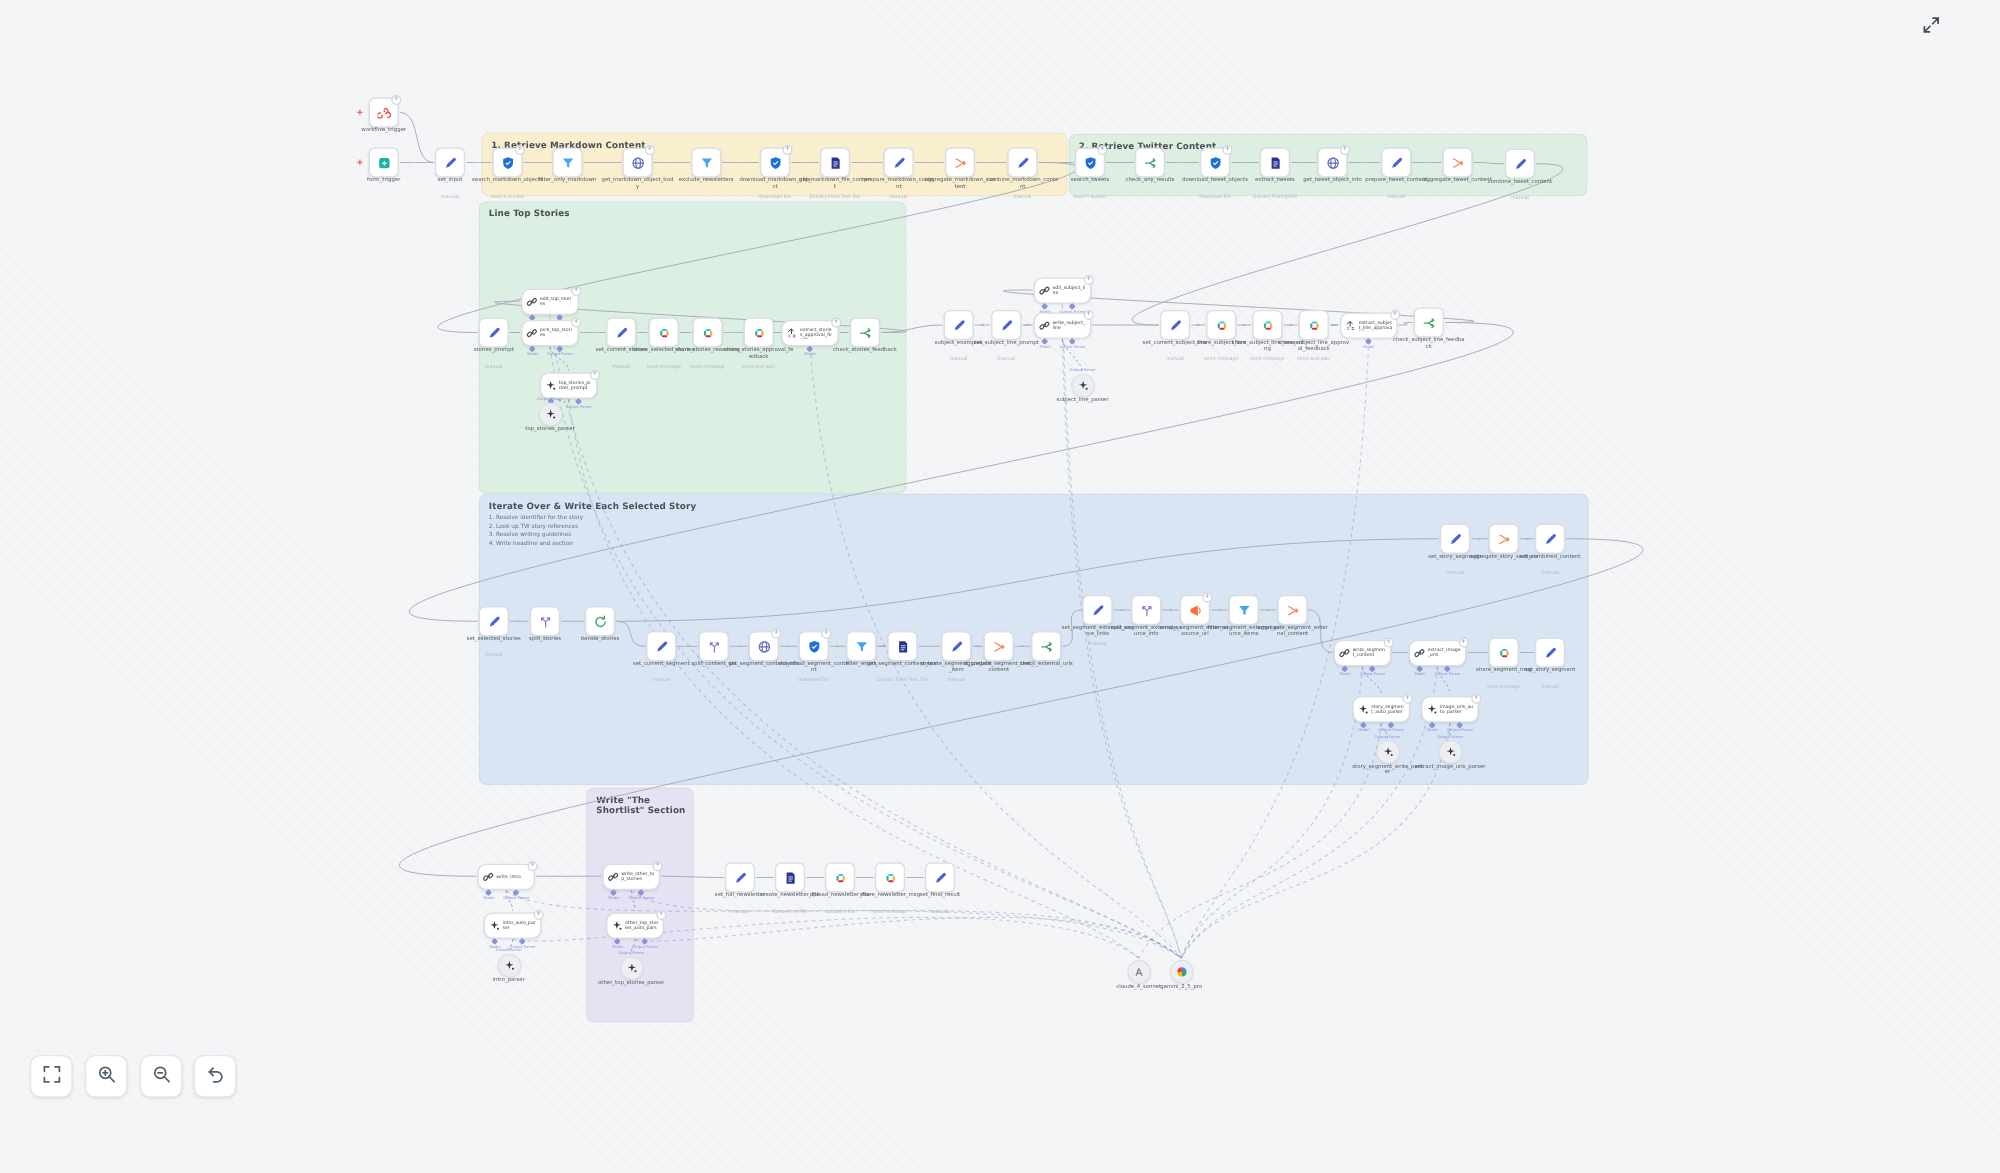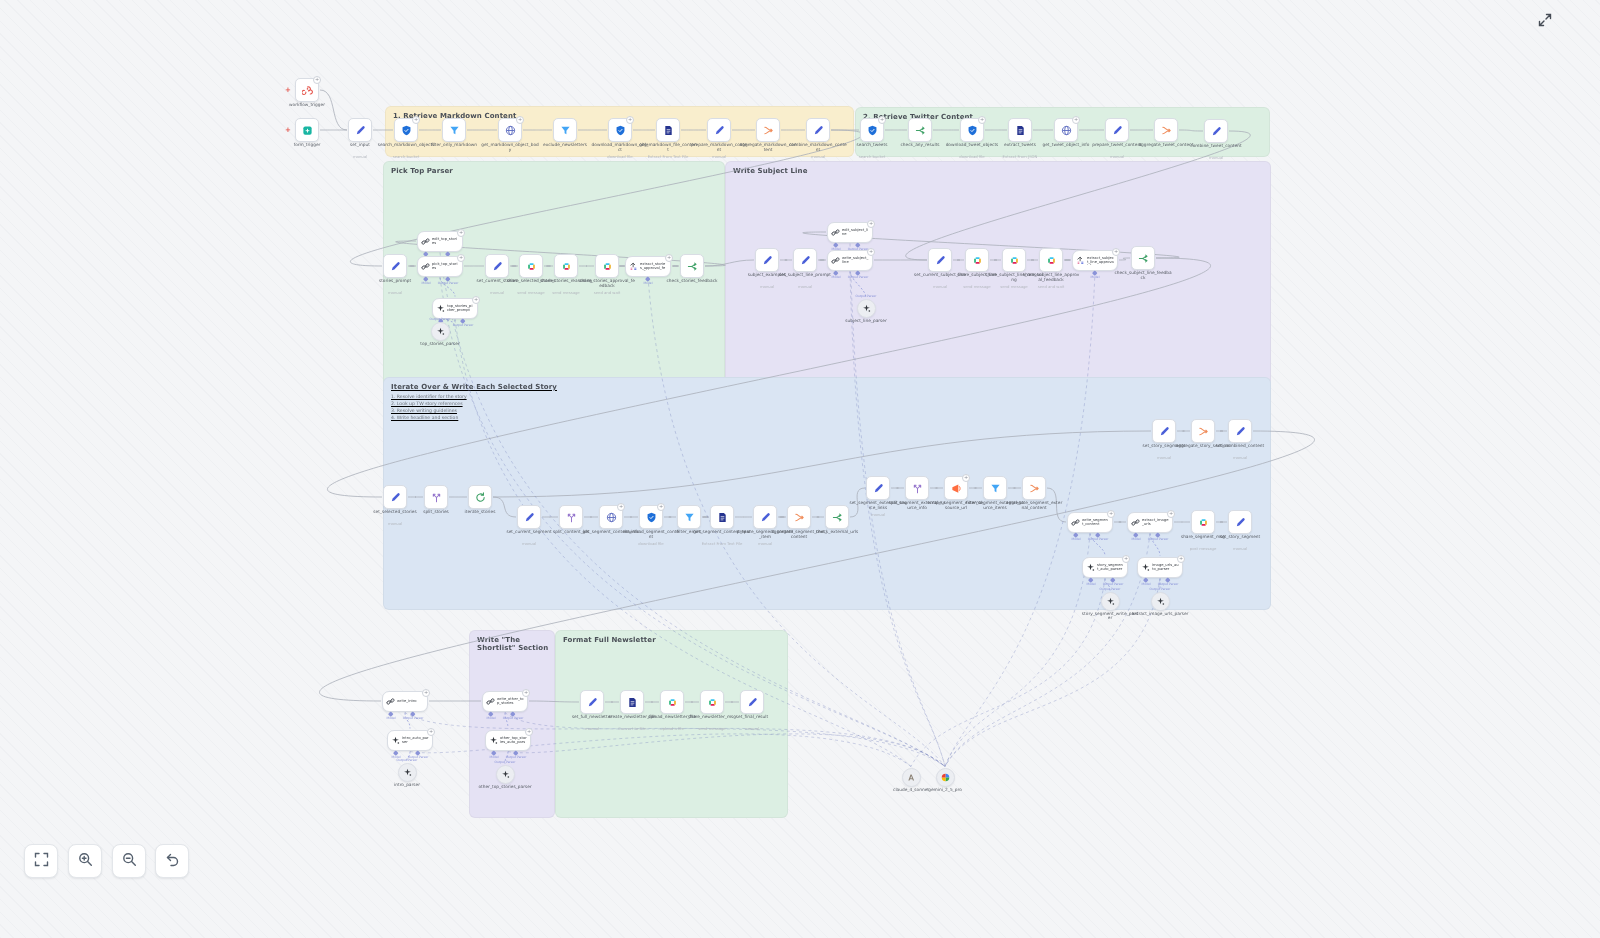--- a/index.html
+++ b/index.html
@@ -148,39 +148,33 @@
       <path d="M648,277.5 C677.7,644.25 891.54,696.5 945,766.5" fill="none" stroke="rgba(118,128,188,0.38)" stroke-width="0.9" stroke-dasharray="3,3"></path>
       <path d="M1095,271.5 C1080,642.75 972,696.5 945,766.5" fill="none" stroke="rgba(118,128,188,0.38)" stroke-width="0.9" stroke-dasharray="3,3"></path>
     </svg>
 <div class="group" style="left: 385px; top: 106px; width: 467px; height: 49px; background: rgb(249, 238, 205);">
       <div class="group-title">1. Retrieve Markdown Content</div>
     </div>
     <div class="group" style="left: 855px; top: 107px; width: 413px; height: 48px; background: rgb(220, 239, 226);">
       <div class="group-title">2. Retrieve Twitter Content</div>
     </div>
     <div class="group" style="left: 383px; top: 161px; width: 340px; height: 232px; background: rgb(220, 239, 227);">
-      <div class="group-title">Pick Top Parser</div>
-    </div>
-    <div class="group" style="left: 725px; top: 161px; width: 544px; height: 232px; background: rgb(229, 226, 244);">
-      <div class="group-title">Write Subject Line</div>
-    </div>
-    <div class="group" style="left: 383px; top: 377px; width: 886px; height: 231px; background: rgb(218, 229, 243); text-decoration: underline;">
+      <div class="group-title">Line Top Stories</div>
+    </div>
+    <div class="group" style="left: 383px; top: 395px; width: 886px; height: 231px; background: rgb(218, 229, 243);">
       <div class="group-title">Iterate Over &amp; Write Each Selected Story</div>
       <div class="group-note">
         <div>1. Resolve identifier for the story</div>
         <div>2. Look up TW story references</div>
         <div>3. Resolve writing guidelines</div>
         <div>4. Write headline and section</div>
       </div>
     </div>
     <div class="group" style="left: 469px; top: 630px; width: 84px; height: 186px; background: rgb(229, 226, 244);">
       <div class="group-title">Write "The Shortlist" Section</div>
-    </div>
-    <div class="group" style="left: 555px; top: 630px; width: 231px; height: 186px; background: rgb(220, 239, 227);">
-      <div class="group-title">Format Full Newsletter</div>
     </div>
     <div class="node sq" style="left: 295px; top: 78px;">
       <span class="ic">
         <svg width="11" height="11" viewBox="0 0 12 12" fill="none" stroke="#e5544b" stroke-width="1.2" stroke-linecap="round">
           <path d="M4.2 7.8A2.2 2.2 0 1 1 2.6 6M6 2.2a2.2 2.2 0 1 1 1 4.2M9 9.8A2.2 2.2 0 1 0 7.6 6"></path>
           <circle cx="6" cy="4.3" r=".9" fill="#e5544b" stroke="none"></circle>
         </svg>
       </span>
       <div class="nlabel">workflow_trigger</div>
       <div class="plusbadge">+</div>

